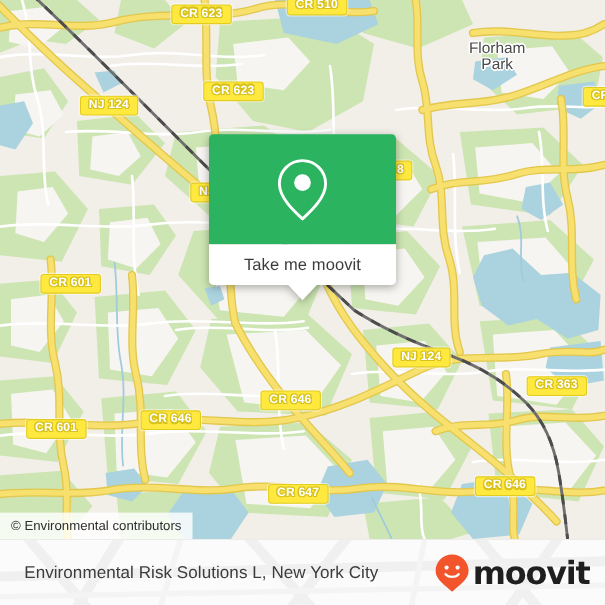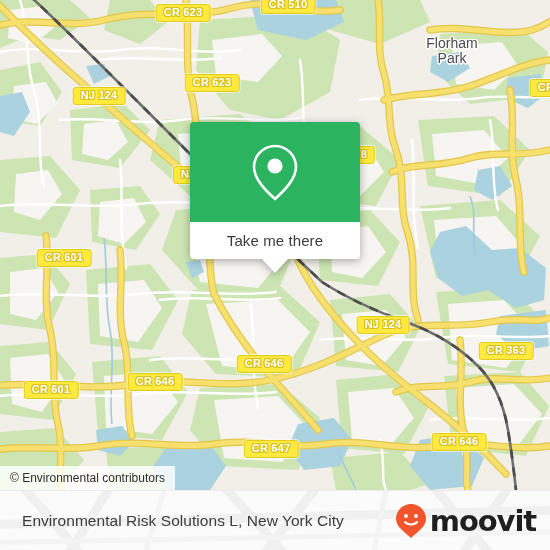--- a/index.html
+++ b/index.html
@@ -387,21 +387,21 @@
       </div>
 
     <div id="callout">
       <div id="callout-head">
         <svg width="54" height="62" viewBox="0 0 54 62">
           <path d="M27,5 C15.4,5 6,14.4 6,26 C6,39 20,51.5 27,58 C34,51.5 48,39 48,26 C48,14.4 38.6,5 27,5 Z" fill="none" stroke="#ffffff" stroke-width="2.6" stroke-linejoin="round"></path>
           <circle cx="27" cy="25" r="7.6" fill="#ffffff"></circle>
         </svg>
       </div>
       <div id="callout-foot">
-        <span>Take me there</span>
+        <span>Take me moovit</span>
       </div>
       <div id="callout-tail"></div>
     </div>
 
     <div id="attribution">
       <span>© Environmental contributors</span>
     </div>
   </div>
 
   <div id="bottombar">

